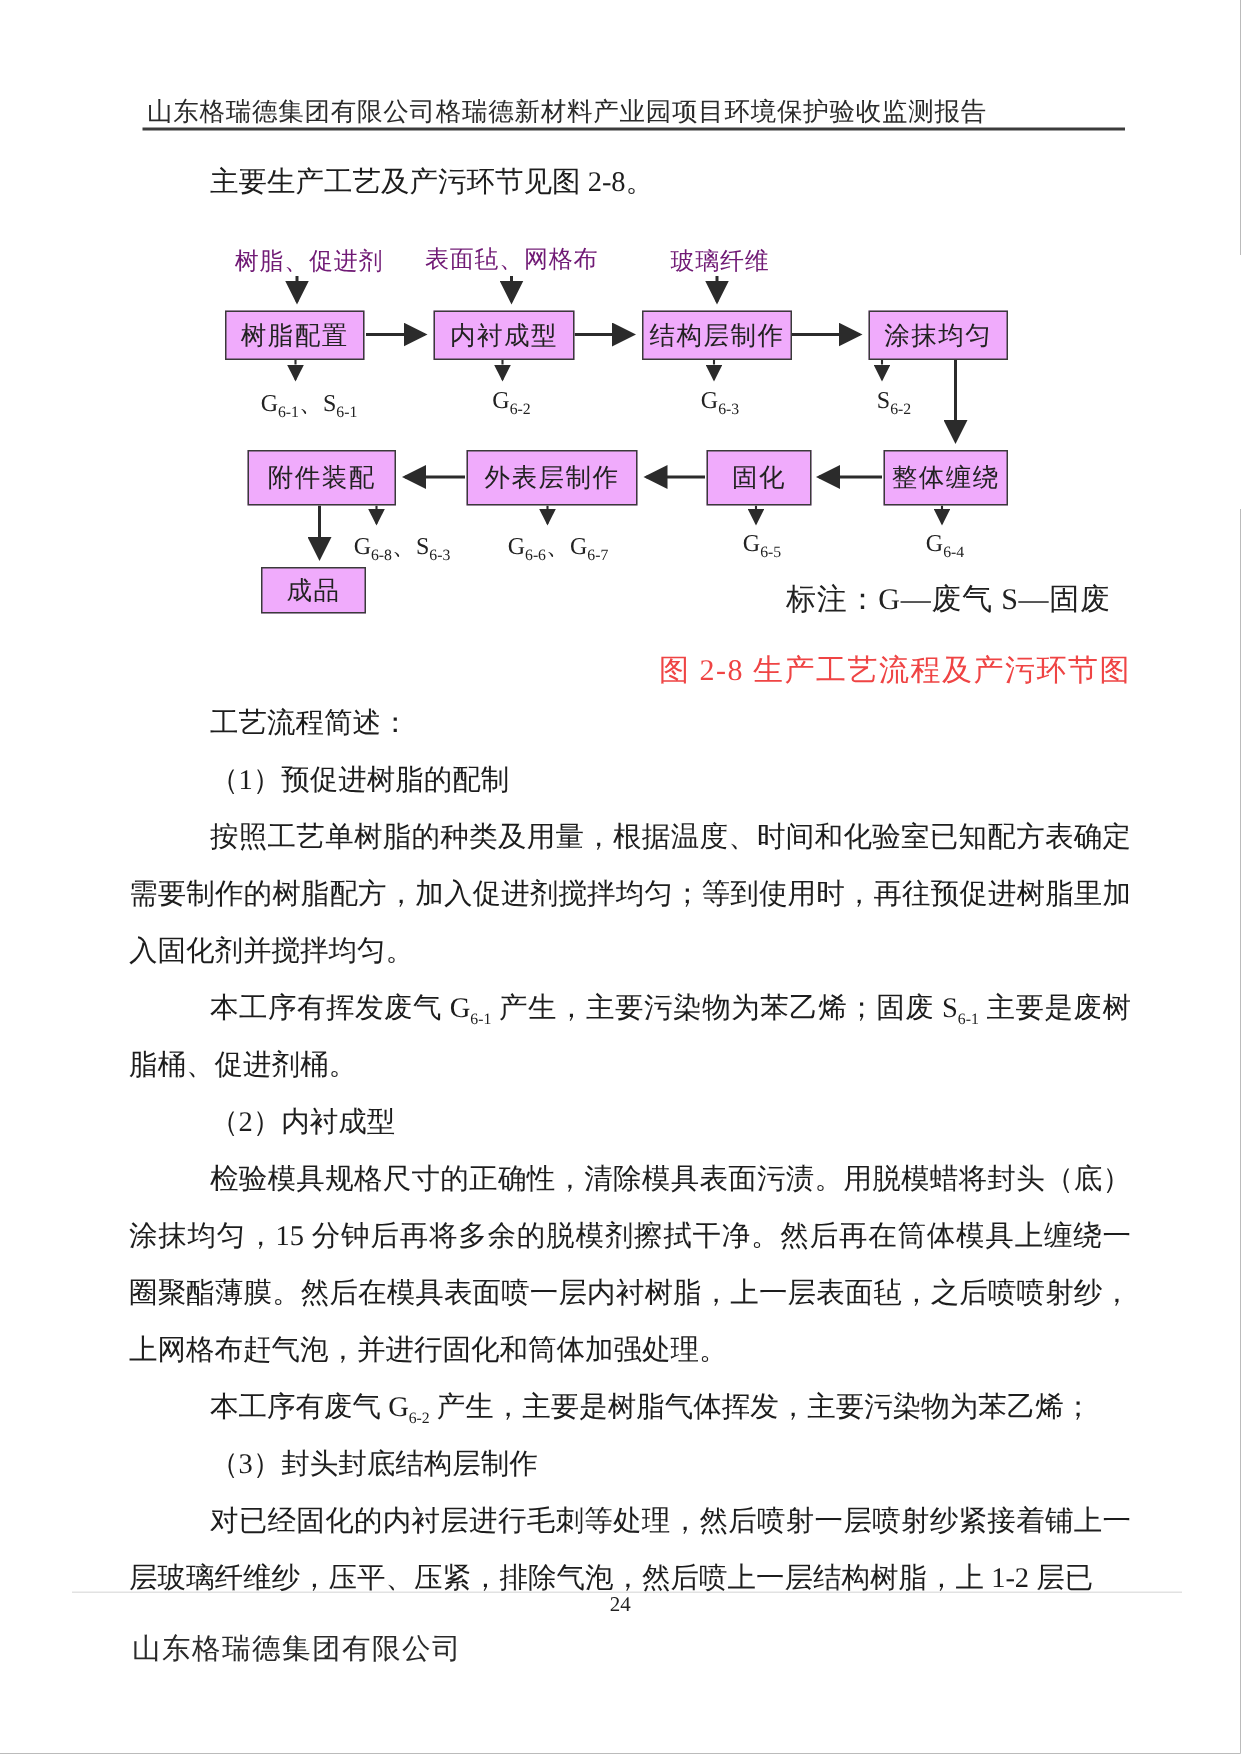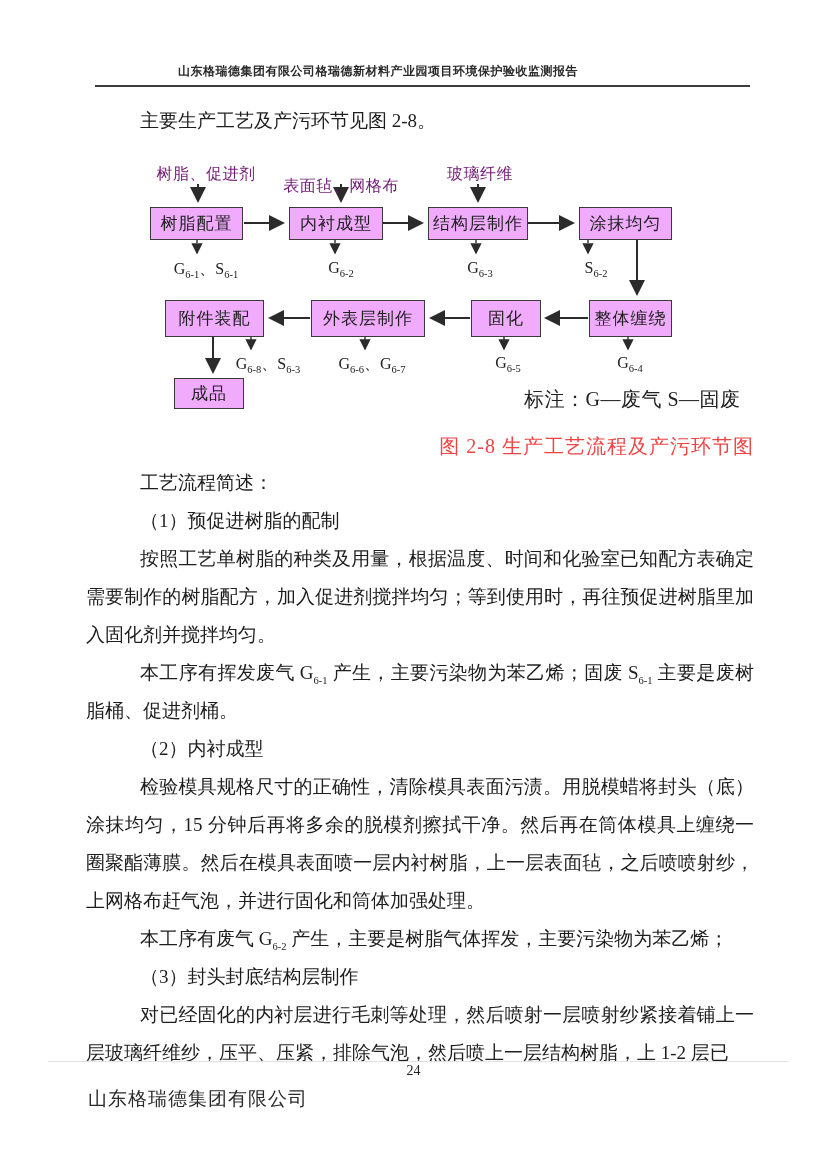--- a/index.html
+++ b/index.html
@@ -8,21 +8,21 @@
     width:827px;height:1169px;
     background:#ffffff;
     margin:0 auto;
     overflow:hidden;
     font-family:"Liberation Serif","DejaVu Serif",serif;
     color:#1d1d1d;
   }
   
   .header-title{
     position:absolute;top:63px;left:0;width:756px;
-    text-align:center;font-size:12px;font-weight:bold;color:#2a2a2a;
+    text-align:center;font-size:17px;font-weight:normal;color:#2a2a2a;
     letter-spacing:.5px;
   }
   .header-rule{
     position:absolute;top:85px;left:95px;width:655px;height:2px;
     background:#3c3c3c;
   }
   
   .intro{
     position:absolute;top:108px;left:86px;width:668px;
     font-size:19px;text-indent:54px;color:#1d1d1d;
@@ -112,21 +112,21 @@
         <line x1="476" y1="90" x2="476" y2="103" marker-end="url(#ah)"></line>
         <line x1="588" y1="90" x2="588" y2="103" marker-end="url(#ah)"></line>
         <line x1="251" y1="187" x2="251" y2="199" marker-end="url(#ah)"></line>
         <line x1="365" y1="187" x2="365" y2="199" marker-end="url(#ah)"></line>
         <line x1="504" y1="187" x2="504" y2="199" marker-end="url(#ah)"></line>
         <line x1="628" y1="187" x2="628" y2="199" marker-end="url(#ah)"></line>
       </g>
     </svg>
 
     <div class="inlabel" style="left:206px;top:14px">树脂、促进剂</div>
-    <div class="inlabel" style="left:341px;top:26px">表面毡、网格布</div>
+    <div class="inlabel" style="left:341px;top:13px">表面毡、网格布</div>
     <div class="inlabel" style="left:480px;top:14px">玻璃纤维</div>
 
     <div class="fbox" style="left:150px;top:57px;width:93px;height:33px">树脂配置</div>
     <div class="fbox" style="left:289px;top:57px;width:94px;height:33px">内衬成型</div>
     <div class="fbox" style="left:428px;top:57px;width:100px;height:33px">结构层制作</div>
     <div class="fbox" style="left:579px;top:57px;width:93px;height:33px">涂抹均匀</div>
 
     <div class="emlabel" style="left:206px;top:109px">G<sub>6-1</sub>、S<sub>6-1</sub></div>
     <div class="emlabel" style="left:341px;top:109px">G<sub>6-2</sub></div>
     <div class="emlabel" style="left:480px;top:109px">G<sub>6-3</sub></div>

